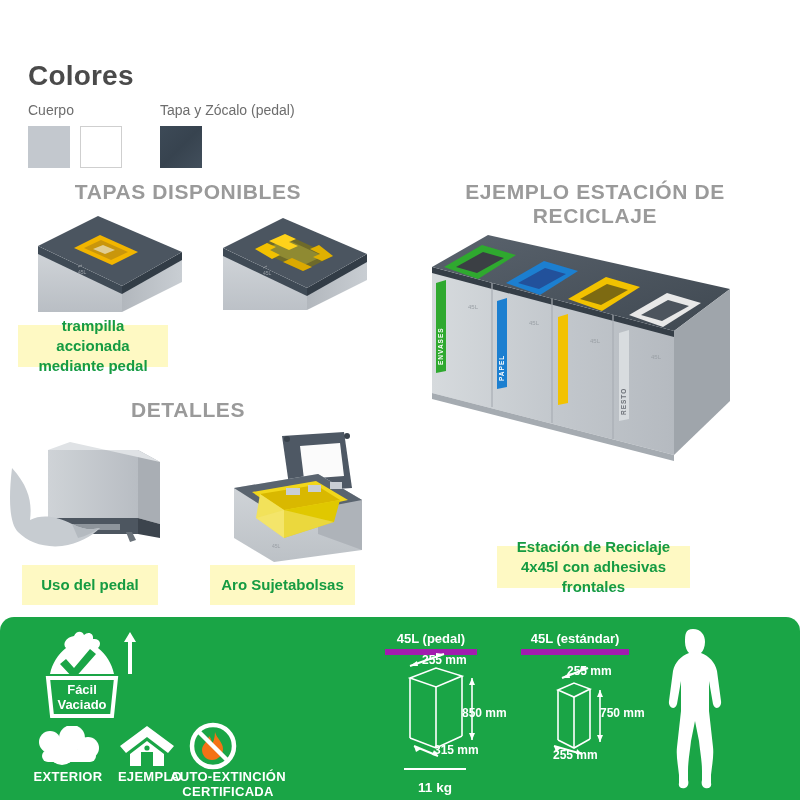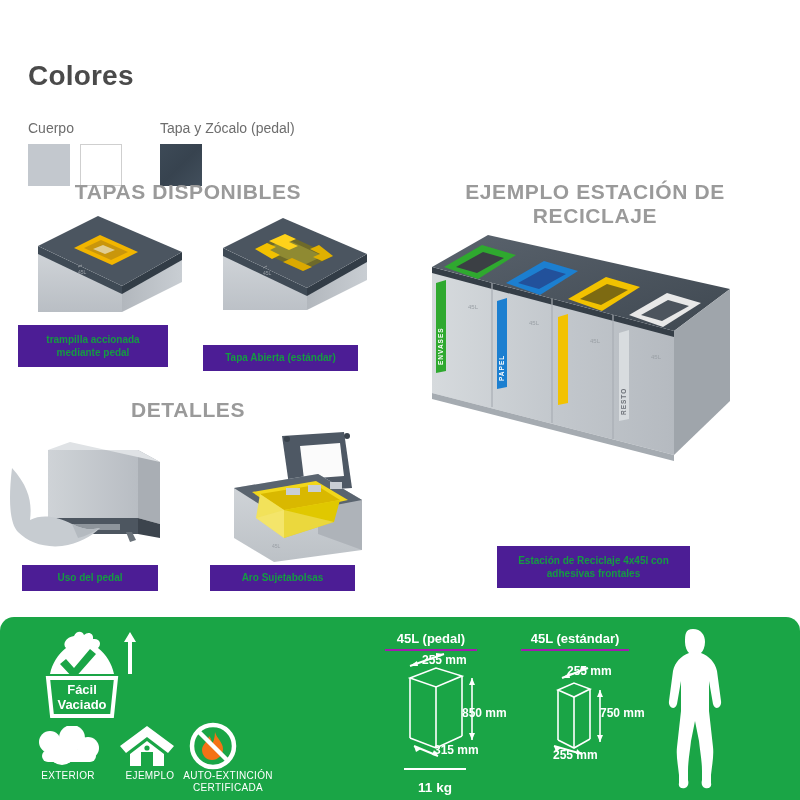--- a/index.html
+++ b/index.html
@@ -9,43 +9,43 @@
     font-family:"Liberation Sans", sans-serif;
     position:relative;
     overflow:hidden;
     -webkit-font-smoothing:antialiased;
   }
   .page{position:relative;width:800px;height:800px;}
 
   
   .colores{position:absolute;left:28px;top:60px;}
   .colores-title{font-size:28px;font-weight:bold;color:#4a4a4a;letter-spacing:.2px;}
-  .swatch-groups{display:flex;gap:38px;margin-top:28px;}
+  .swatch-groups{display:flex;gap:38px;margin-top:10px;}
   .sw-group-label{font-size:14px;color:#6d6d6d;font-weight:400;margin-bottom:8px;white-space:nowrap;}
   .sw-row{display:flex;gap:10px;}
   .swatch{width:42px;height:42px;}
   .sw-grey{background:#c3c8ce;}
   .sw-white{background:#ffffff;border:1px solid #cfcfcf;box-sizing:border-box;}
   .sw-dark{background:linear-gradient(135deg,#3d4a57 0%,#37434f 50%,#424f5c 100%);}
 
   
   .sec-title{
     position:absolute;font-size:21px;font-weight:bold;color:#9a9a9a;
     letter-spacing:.6px;text-align:center;
   }
   #t-tapas{left:28px;top:180px;width:320px;}
   #t-ejemplo{left:400px;top:180px;width:390px;}
   #t-detalles{left:28px;top:398px;width:320px;}
 
   
   .cap{
-    position:absolute;background:#4c1d95;color:#159b42;
-    font-weight:bold;font-size:10px;text-align:center;
+    position:absolute;background:#fef9c3;color:#159b42;
+    font-weight:bold;font-size:15px;text-align:center;
     display:flex;align-items:center;justify-content:center;
-    line-height:1.35;box-sizing:border-box;padding:13px 8px;
+    line-height:1.35;box-sizing:border-box;padding:20px 8px;
   }
   #cap-pedal{left:18px;top:325px;width:150px;height:42px;}
   #cap-abierta{left:203px;top:345px;width:155px;height:24px;}
   #cap-uso{left:22px;top:565px;width:136px;height:26px;}
   #cap-aro{left:210px;top:565px;width:145px;height:26px;}
   #cap-estacion{left:497px;top:546px;width:193px;height:42px;}
 
   
   .lid{position:absolute;}
   #lid-pedal{left:30px;top:208px;}
@@ -57,30 +57,30 @@
 
   
   #station{position:absolute;left:430px;top:205px;}
 
   
   .band{
     position:absolute;left:0;top:617px;width:800px;height:183px;
     background:#1aa546;border-radius:14px 14px 0 0;overflow:hidden;
   }
   .ic-label{
-    position:absolute;font-size:10px;font-weight:normal;color:#ffffff;
+    position:absolute;font-size:13px;font-weight:bold;color:#ffffff;
     text-align:center;letter-spacing:.3px;line-height:1.15;
   }
   #lab-exterior{left:20px;top:770px;width:96px;}
   #lab-interior{left:108px;top:770px;width:84px;}
   #lab-auto{left:168px;top:770px;width:120px;}
 
   .dim-title{
     position:absolute;color:#ffffff;font-weight:bold;font-size:13px;
-    text-align:center;padding-bottom:3px;border-bottom:2px solid #a21caf;
+    text-align:center;padding-bottom:3px;border-bottom:6px solid #a21caf;
   }
   #dt-pedal{left:385px;top:631px;width:92px;}
   #dt-std{left:521px;top:631px;width:108px;}
 
   .dim-txt{position:absolute;color:#ffffff;font-weight:bold;font-size:12px;white-space:nowrap;}
   #d-p-w{left:422px;top:653px;}
   #d-p-h{left:462px;top:706px;}
   #d-p-d{left:434px;top:743px;}
   #d-s-w{left:567px;top:664px;}
   #d-s-h{left:600px;top:706px;}
@@ -166,21 +166,20 @@
     <polygon points="40,39 70,24 118,46 88,61" fill="#6e6a2a"></polygon>
     <polygon points="50,39 71,29 108,46 87,56" fill="#8f8a32"></polygon>
     <path d="M40,39 l12,-6 l9,4 l-6,3 l10,5 l-8,4 z" fill="#f2c100"></path>
     <path d="M70,24 l11,5 l-7,3 l9,4 l-9,4 l-20,-9 z" fill="#ffd21a"></path>
     <path d="M118,46 l-11,5 l-9,-4 l7,-3 l-10,-5 l9,-4 z" fill="#e0b000"></path>
     <path d="M88,61 l-12,6 l-9,-4 l6,-3 l-10,-5 l8,-4 z" fill="#f2c100" opacity="0"></path>
     <path d="M97,57 l-9,4 l-20,-9 l9,-4 z" fill="#dba900"></path>
     <line x1="48" y1="58" x2="52" y2="56" stroke="#8e949a" stroke-width="1"></line>
     <text x="48" y="65" font-size="5" fill="#9aa0a6" font-family="Liberation Sans, sans-serif">45L</text>
   </svg>
-  <div class="cap" id="cap-abierta">Tapa Abierta (estándar)</div>
 
   <svg id="det-pedal" width="175" height="130" viewBox="0 0 175 130">
     <defs>
       <linearGradient id="gBody1" x1="0" y1="0" x2="1" y2="0">
         <stop offset="0" stop-color="#cfd3d7"></stop>
           <stop offset="1" stop-color="#b8bdc3"></stop>
       </linearGradient>
     </defs>
     <polygon points="40,18 130,18 130,86 40,86" fill="url(#gBody1)"></polygon>
     <polygon points="130,18 152,30 152,92 130,86" fill="#a9aeb4"></polygon>

